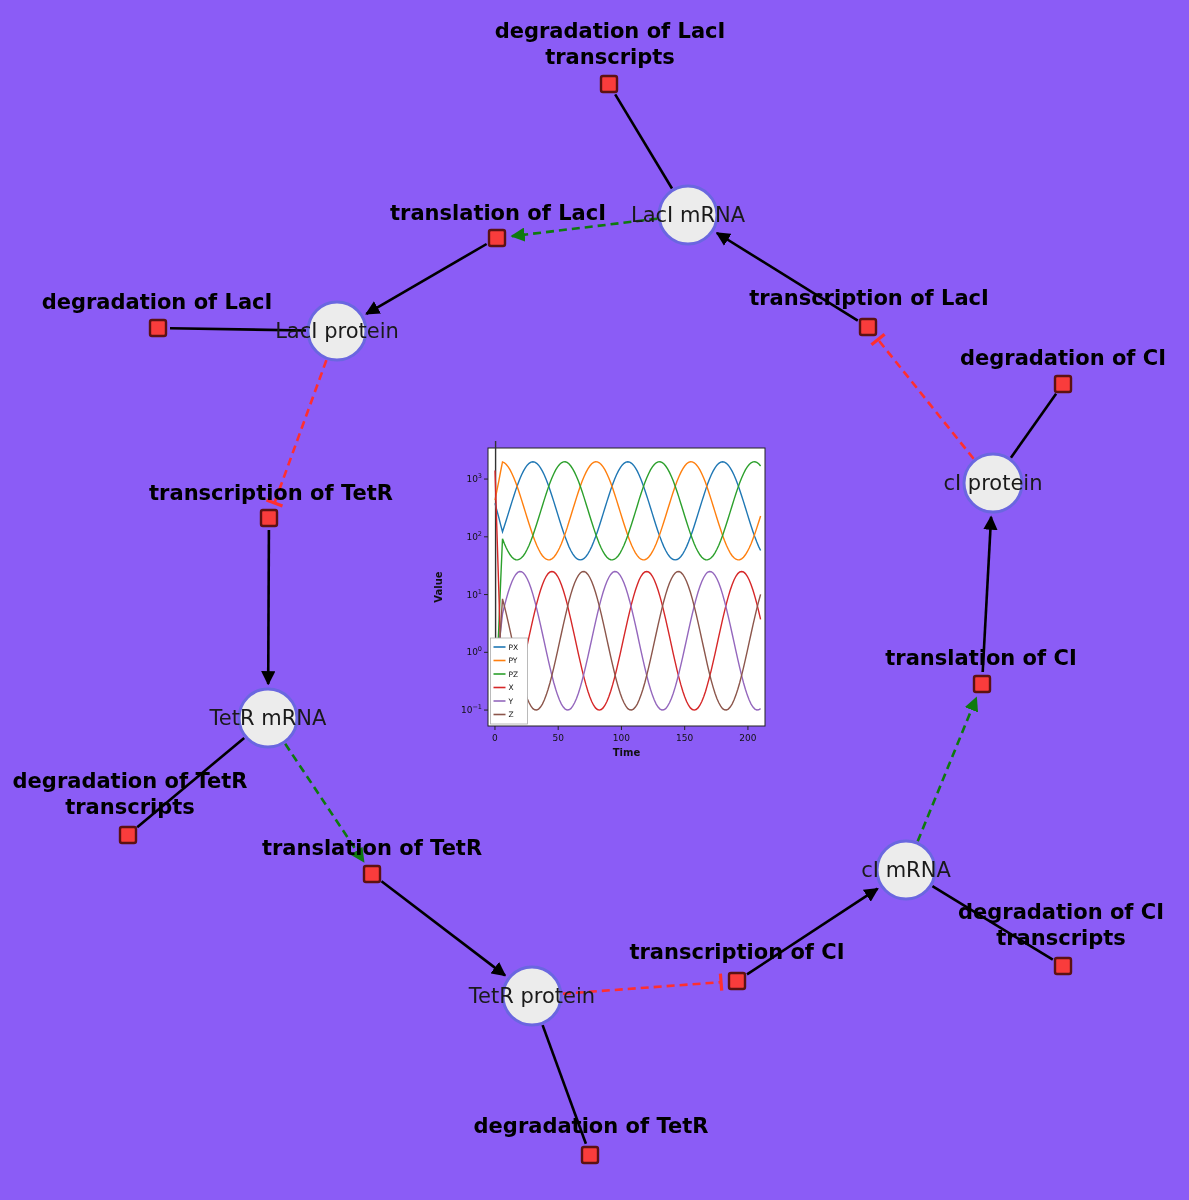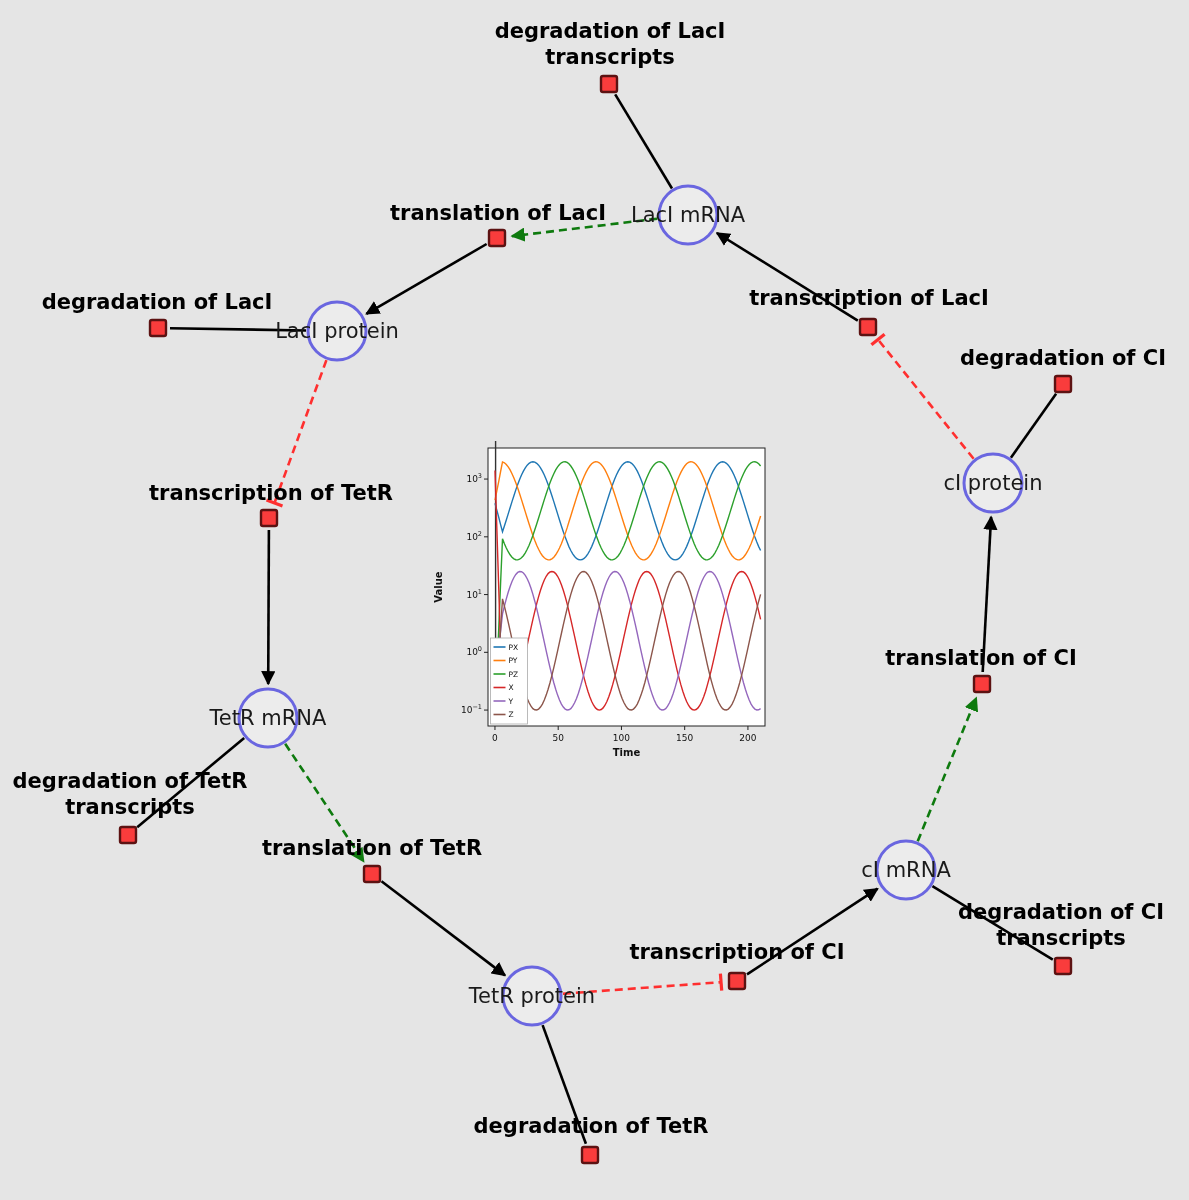--- a/index.html
+++ b/index.html
@@ -1,16 +1,16 @@
 <!DOCTYPE html>
 <html><head>
 <meta charset="utf-8">
 <style>
   html,body{margin:0;padding:0;background:#ffffff;}
-  #canvas{position:relative;width:1189px;height:1200px;background:#e5e5e5;overflow:hidden;
+  #canvas{position:relative;width:1189px;height:1200px;background:#8b5cf6;overflow:hidden;
           font-family:"DejaVu Sans",sans-serif;}
   #graph-svg{position:absolute;left:0;top:0;}
   #inset-svg{position:absolute;left:428px;top:438px;}
   .slabel{font:400 21px "DejaVu Sans",sans-serif;fill:#1a1a1a;}
   .rlabel{font:700 21px "DejaVu Sans",sans-serif;fill:#000000;}
   .tick{font:9px "DejaVu Sans",sans-serif;fill:#111111;}
   .sup{font-size:6.5px;}
   .axlab{font:700 10px "DejaVu Sans",sans-serif;fill:#111111;}
   .legend{font:7.5px "DejaVu Sans",sans-serif;fill:#111111;}
 </style>

